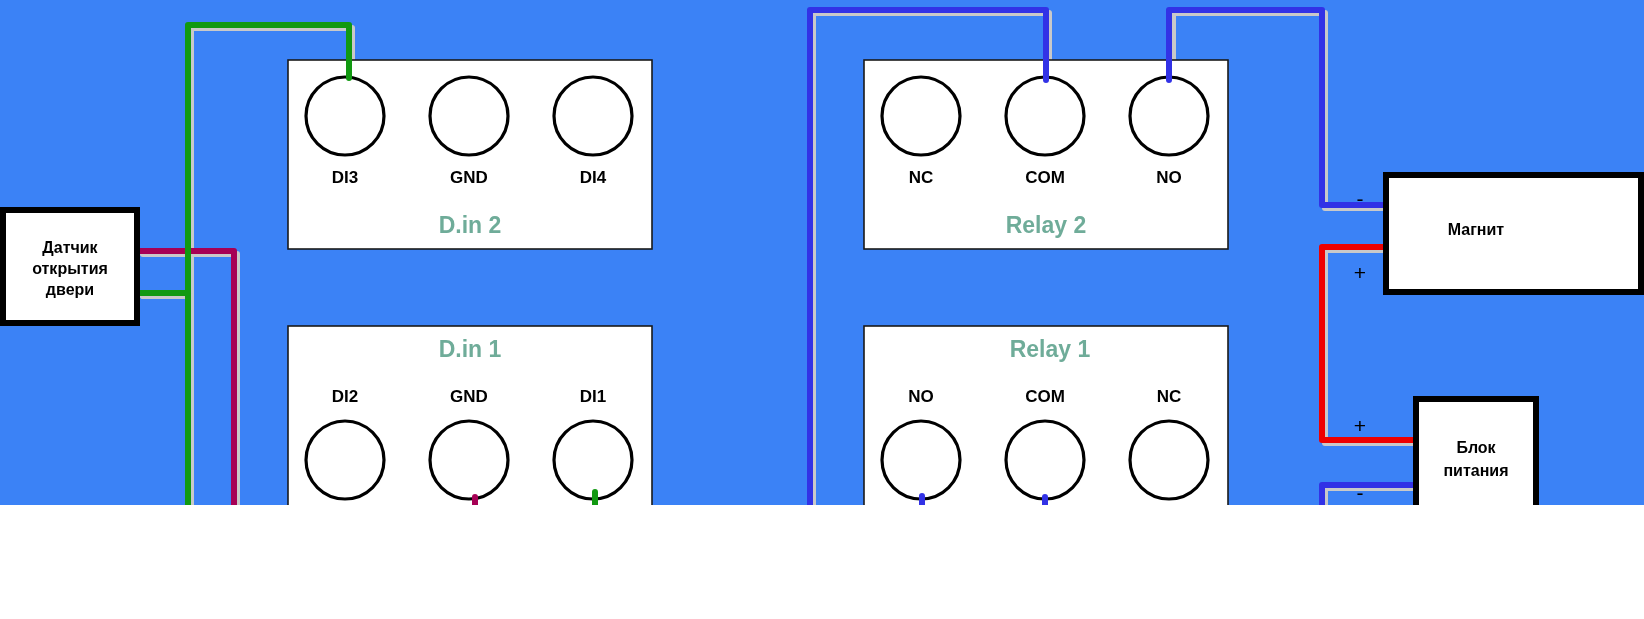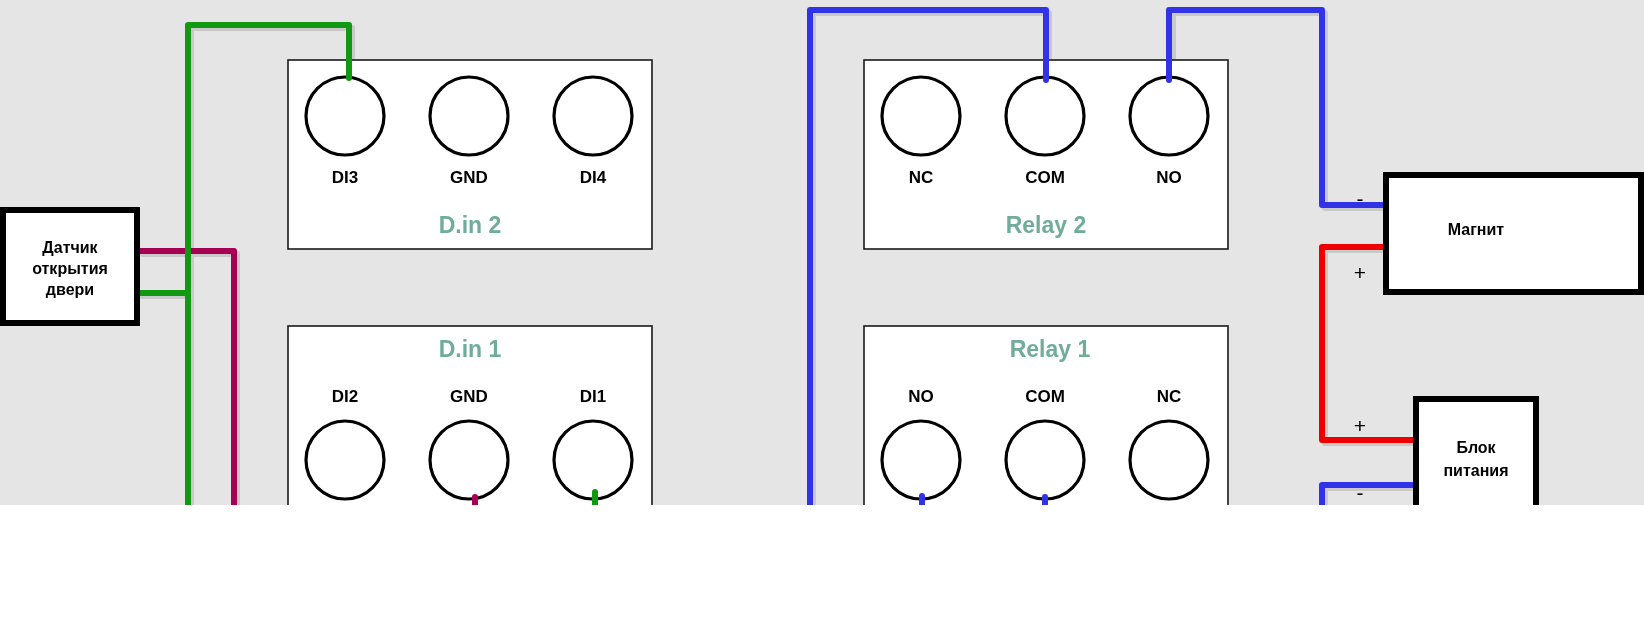--- a/index.html
+++ b/index.html
@@ -7,21 +7,21 @@
     padding: 0;
     background: #ffffff;
   }
   body {
     font-family: "Liberation Sans", sans-serif;
   }
   #diagram-root {
     position: relative;
     width: 1644px;
     height: 505px;
-    background: #e5e5e5;
+    background: #3b82f6;
     overflow: hidden;
   }
   svg.canvas {
     position: absolute;
     top: 0;
     left: 0;
     width: 1644px;
     height: 619px;
     display: block;
   }

